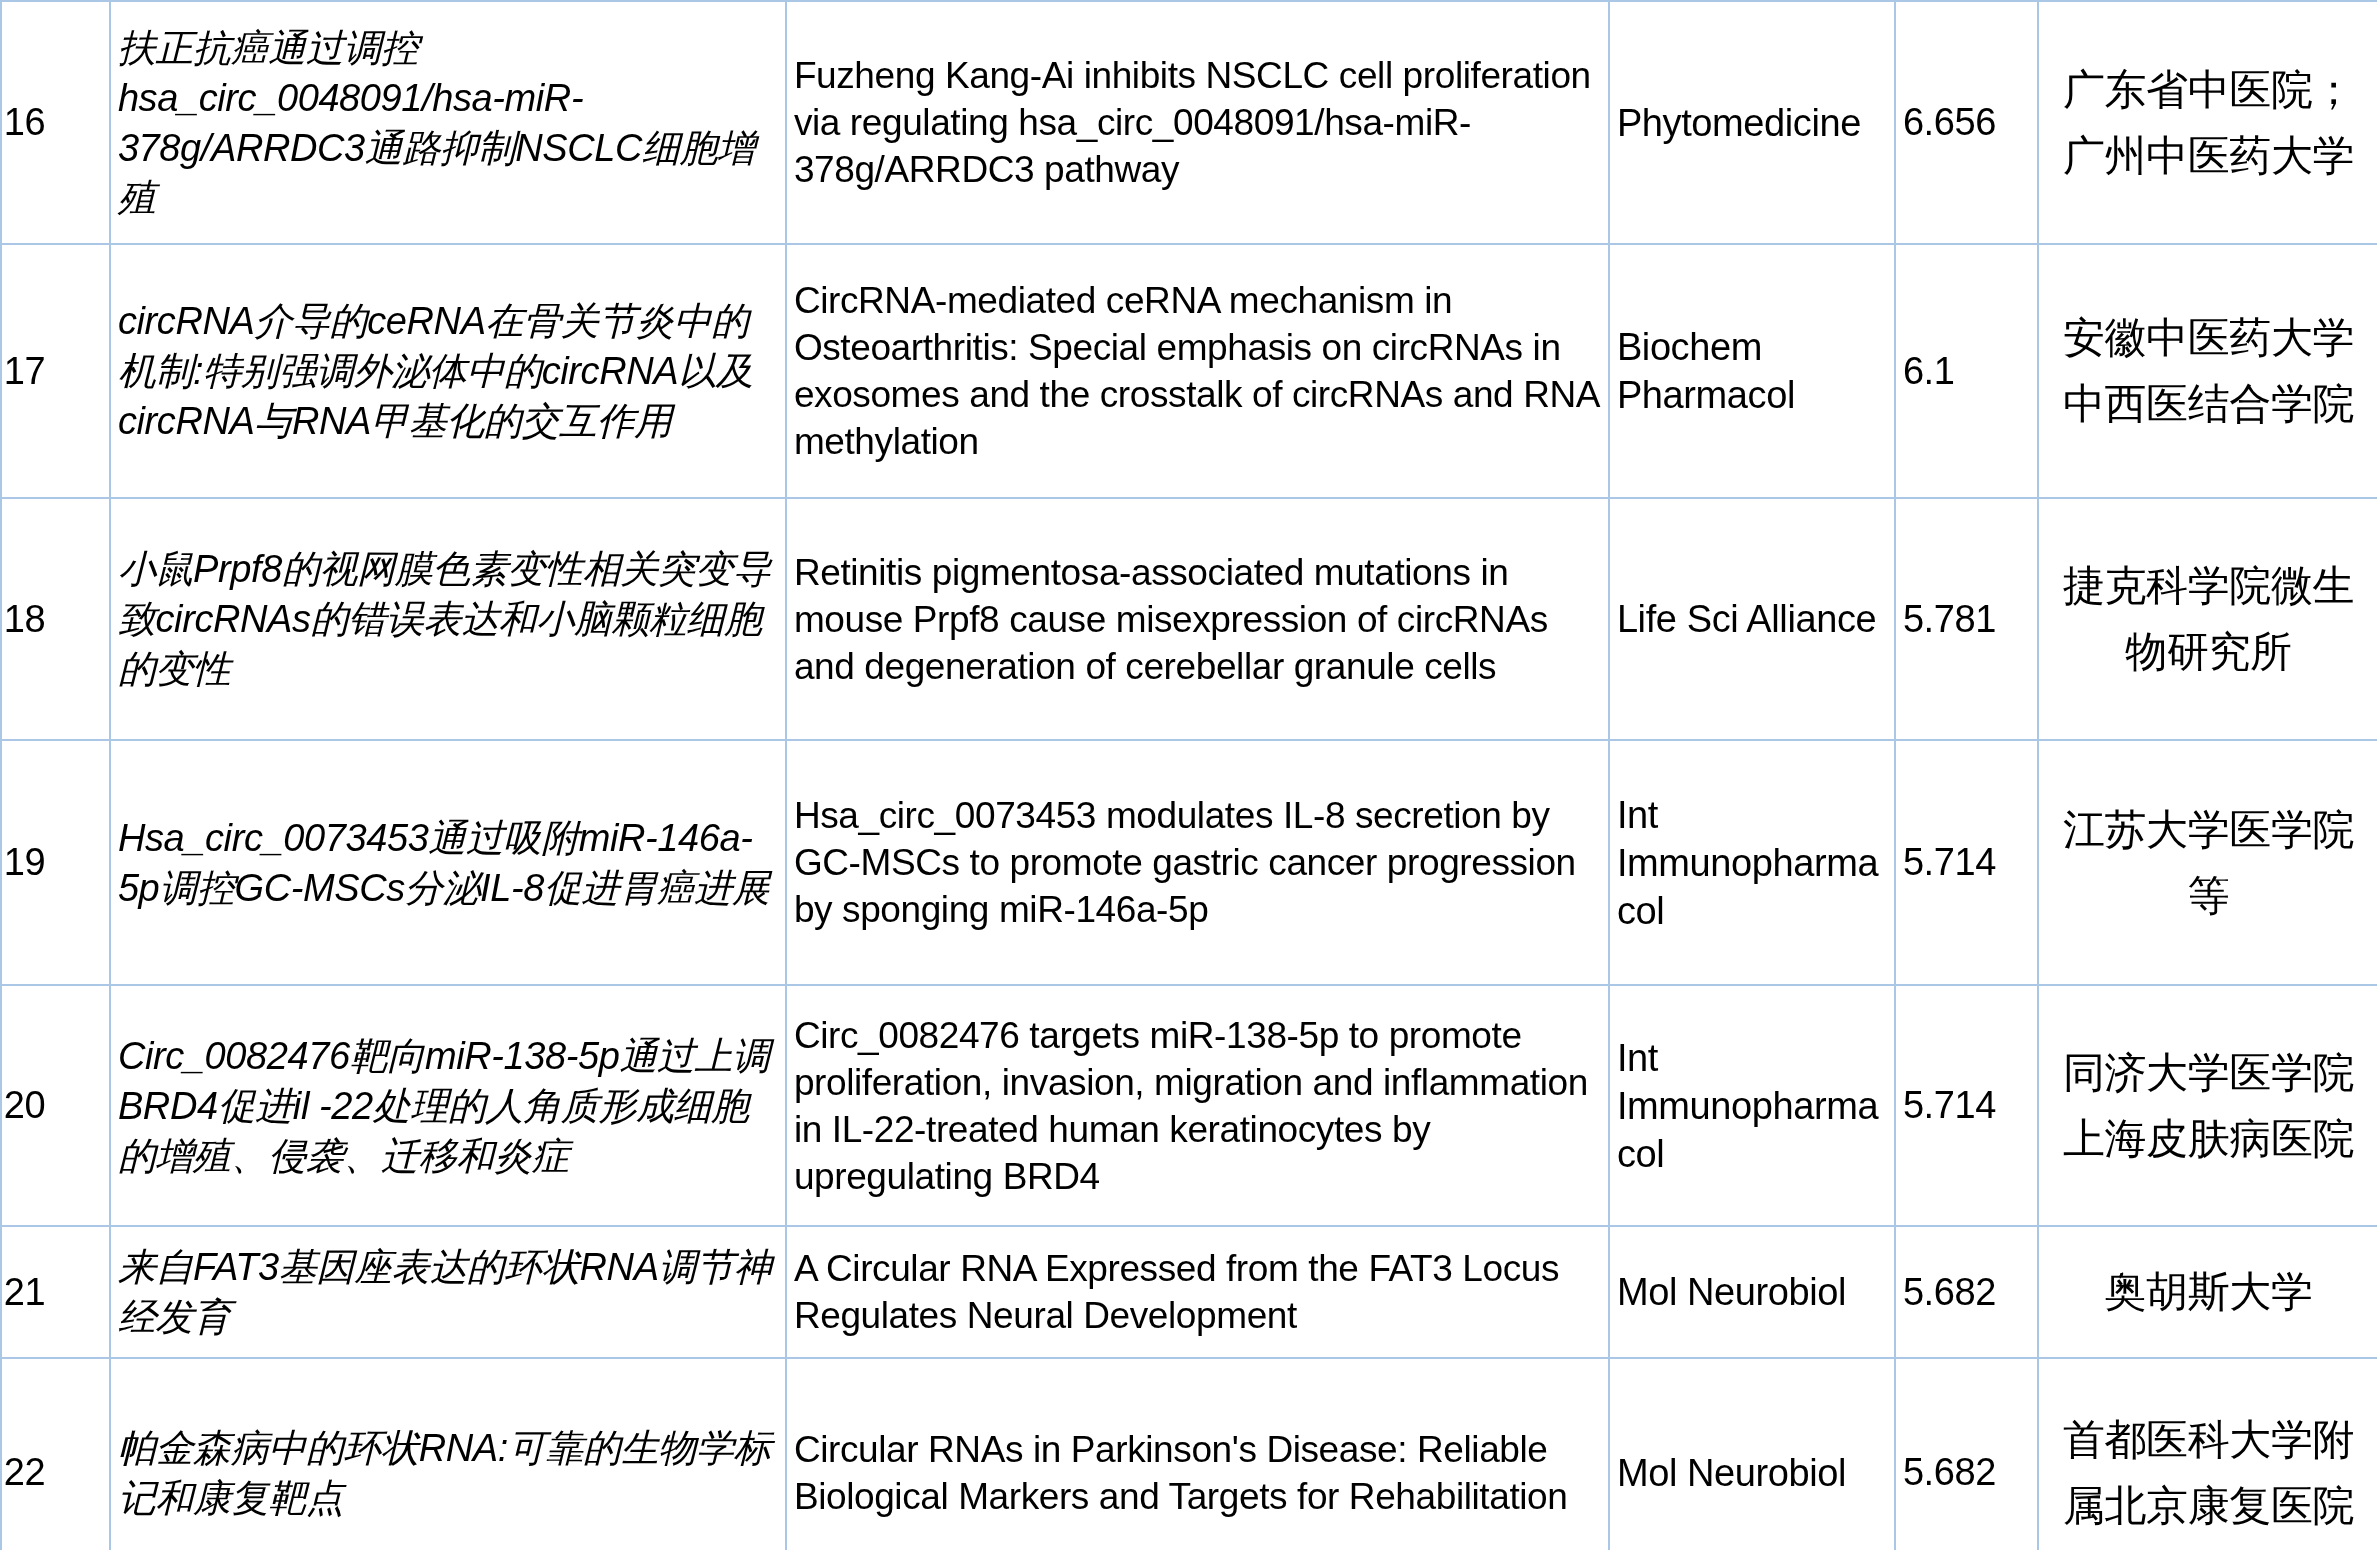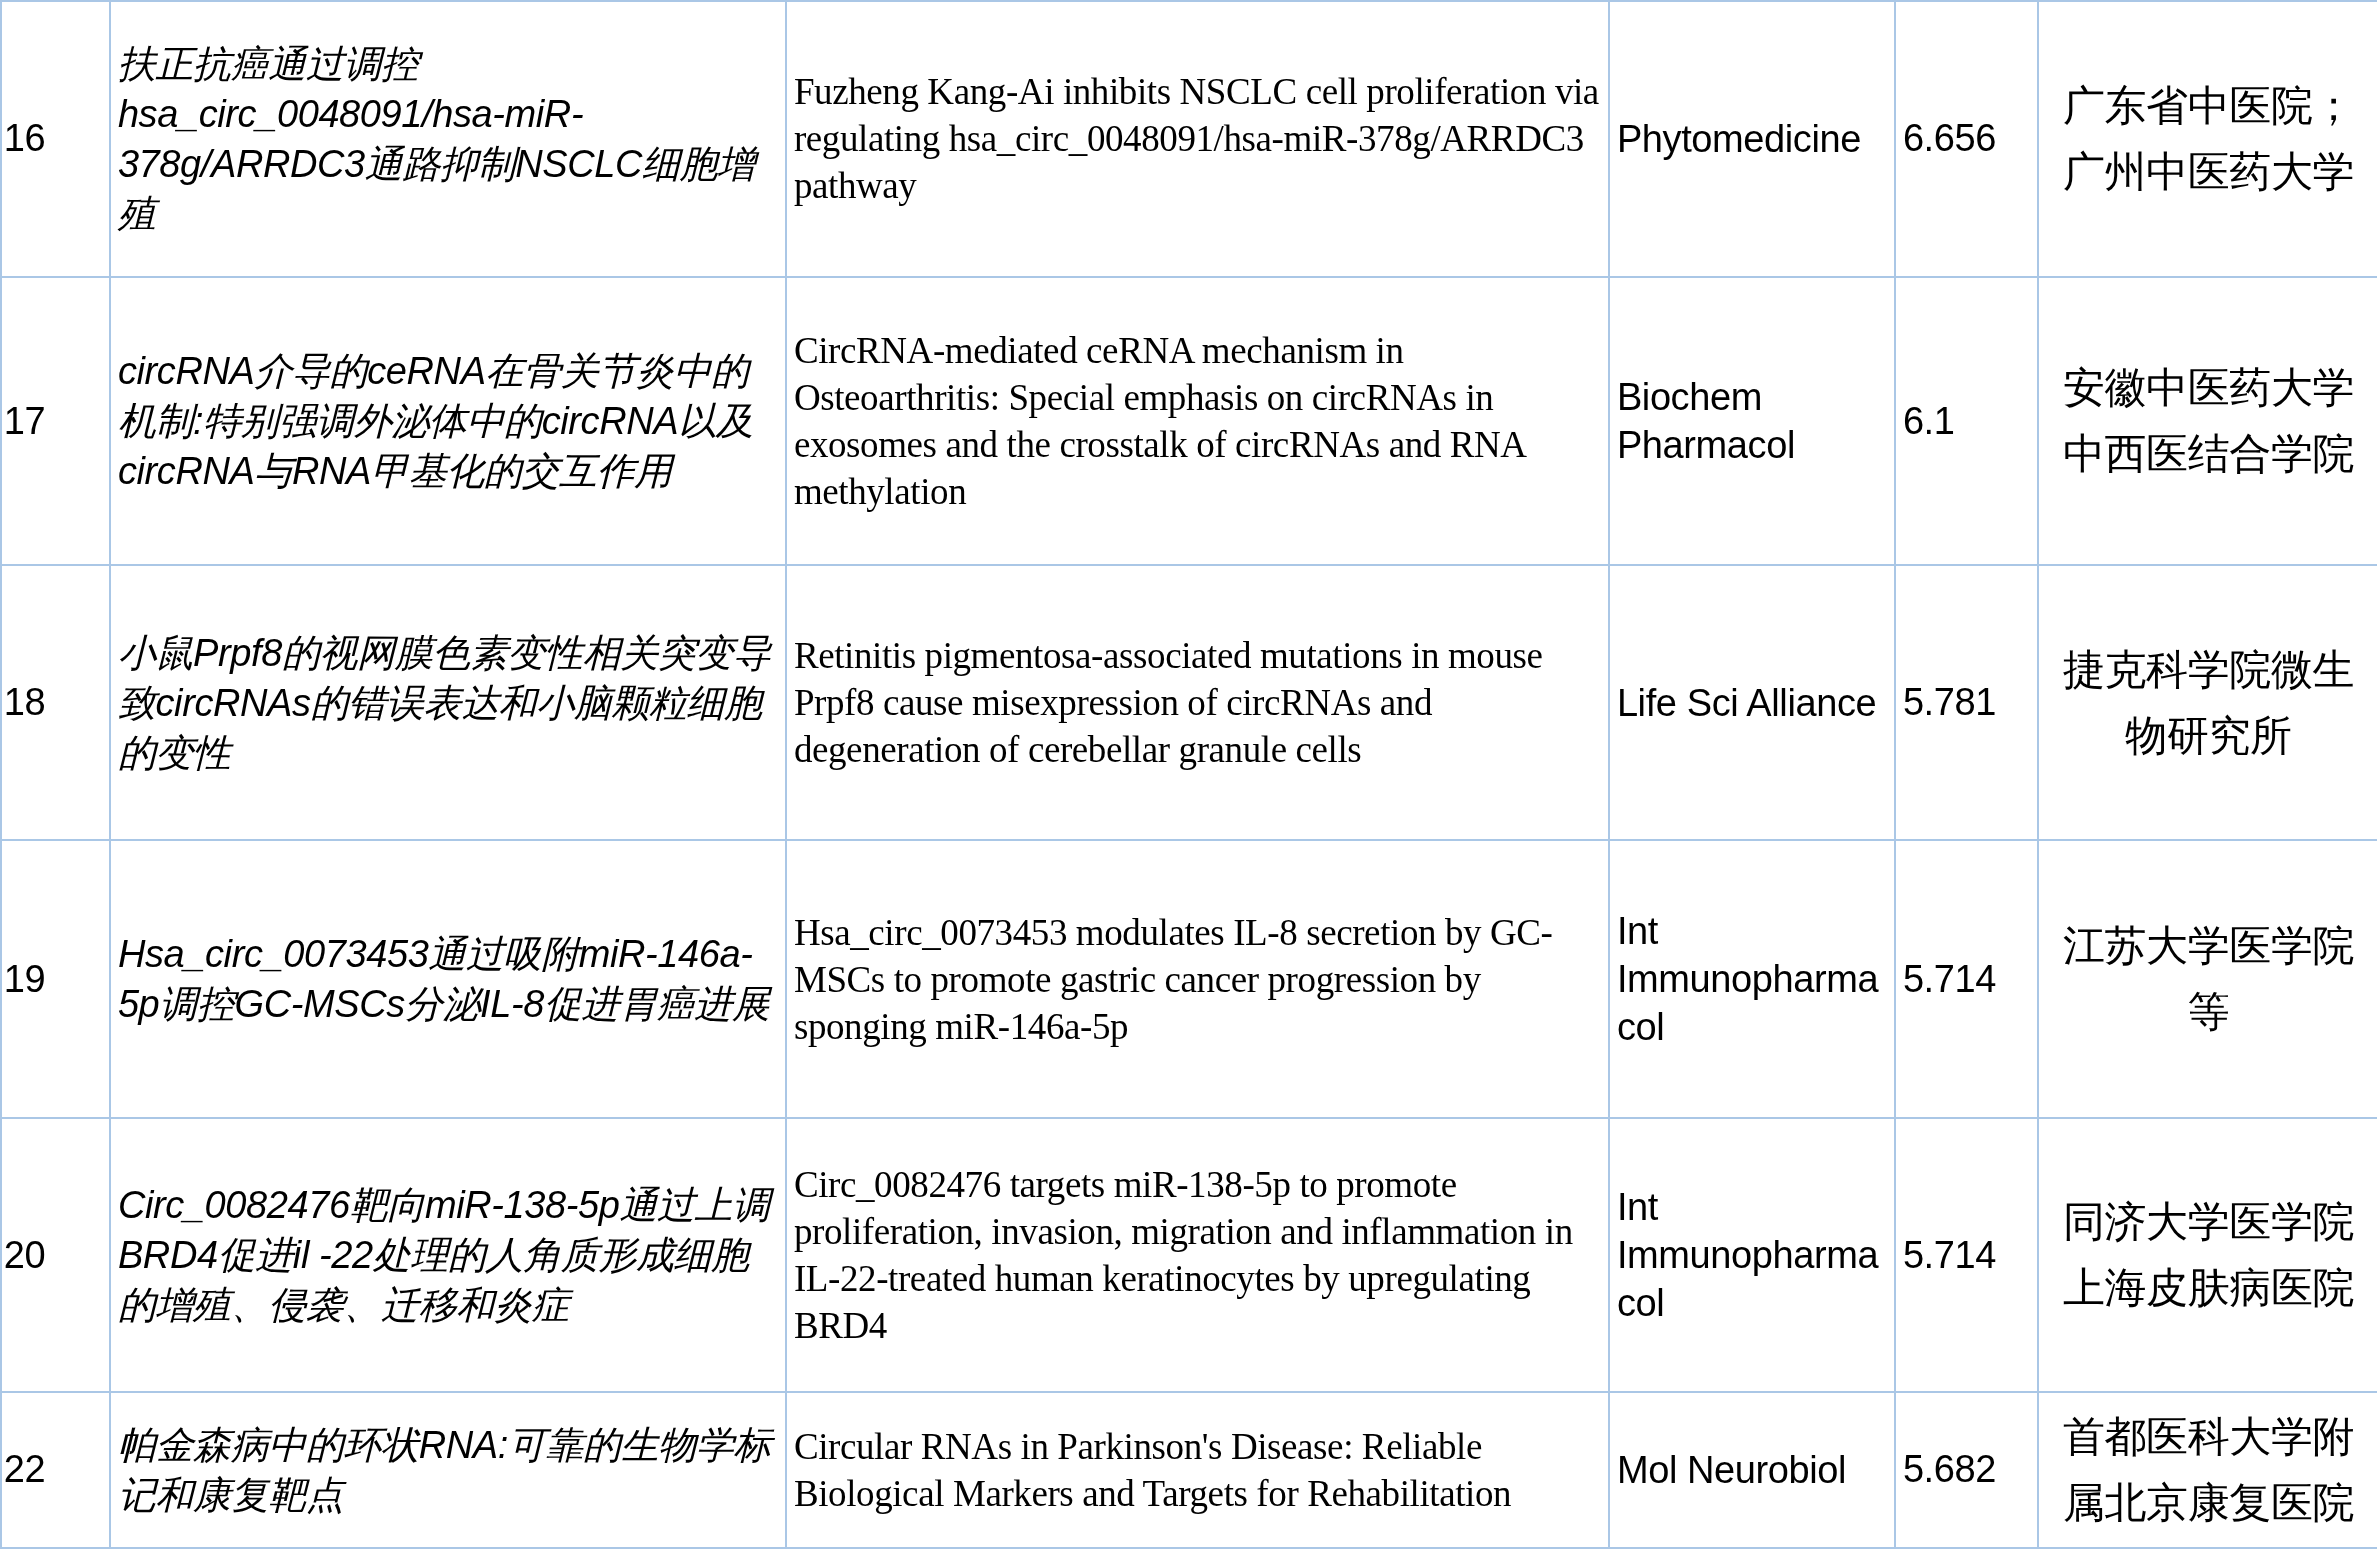--- a/index.html
+++ b/index.html
@@ -49,21 +49,20 @@
     padding:1.7px 1.7px;
   }
   td.c-zh{
     font-size:38px;
     line-height:50px;
     font-style:italic;
   }
   td.c-en{
     font-size:37px;
     line-height:47px;
-    font-family:Liberation Serif, serif;
   }
   td.c-journal{
     font-size:38px;
     line-height:48px;
     margin-left:32px;
   }
   td.c-if{
     font-size:38px;
     margin-top:32px;
   }
@@ -120,20 +119,28 @@
     </tr>
     <tr>
       <td class="c-num">20</td>
       <td class="c-zh">Circ_0082476靶向miR-138-5p通过上调BRD4促进il -22处理的人角质形成细胞的增殖、侵袭、迁移和炎症</td>
       <td class="c-en">Circ_0082476 targets miR-138-5p to promote proliferation, invasion, migration and inflammation in IL-22-treated human keratinocytes by upregulating BRD4</td>
       <td class="c-journal">Int Immunopharmacol</td>
       <td class="c-if">5.714</td>
       <td class="c-inst">同济大学医学院上海皮肤病医院</td>
     </tr>
     <tr>
+      <td class="c-num">21</td>
+      <td class="c-zh">来自FAT3基因座表达的环状RNA调节神经发育</td>
+      <td class="c-en">A Circular RNA Expressed from the FAT3 Locus Regulates Neural Development</td>
+      <td class="c-journal">Mol Neurobiol</td>
+      <td class="c-if">5.682</td>
+      <td class="c-inst">奥胡斯大学</td>
+    </tr>
+    <tr>
       <td class="c-num">22</td>
       <td class="c-zh">帕金森病中的环状RNA:可靠的生物学标记和康复靶点</td>
       <td class="c-en">Circular RNAs in Parkinson's Disease: Reliable Biological Markers and Targets for Rehabilitation</td>
       <td class="c-journal">Mol Neurobiol</td>
       <td class="c-if">5.682</td>
       <td class="c-inst">首都医科大学附属北京康复医院</td>
     </tr>
   </tbody>
 </table>
 

